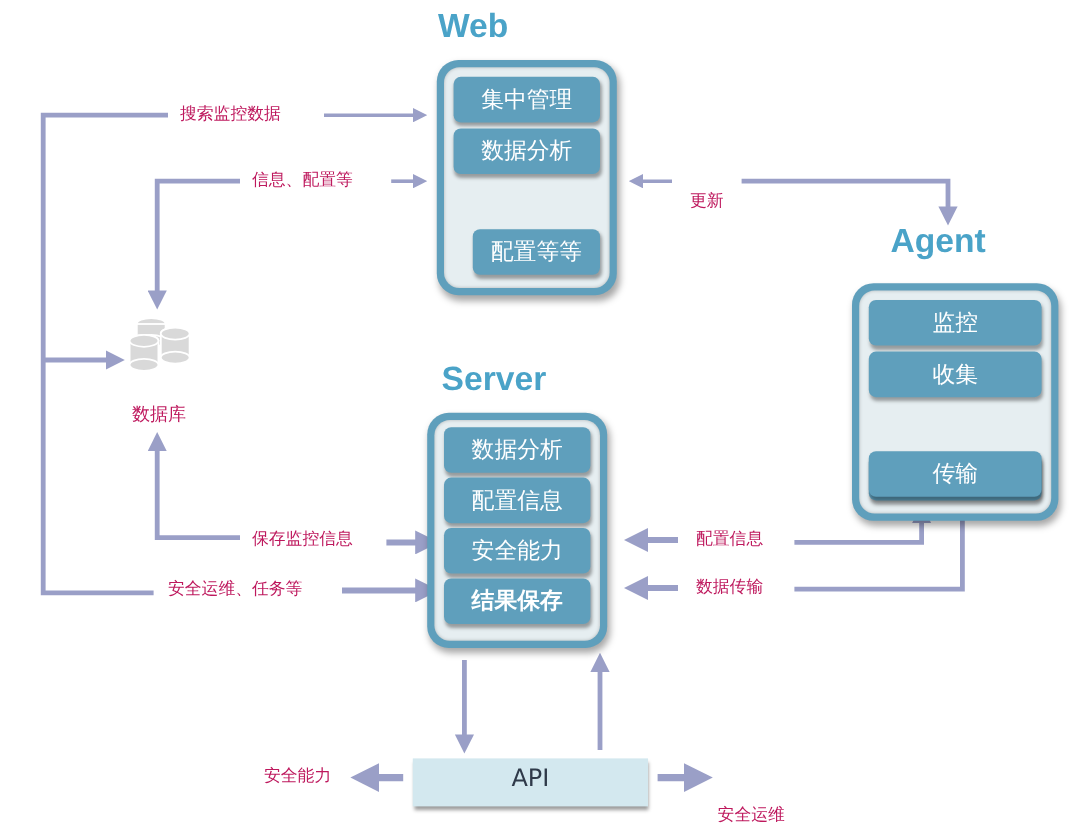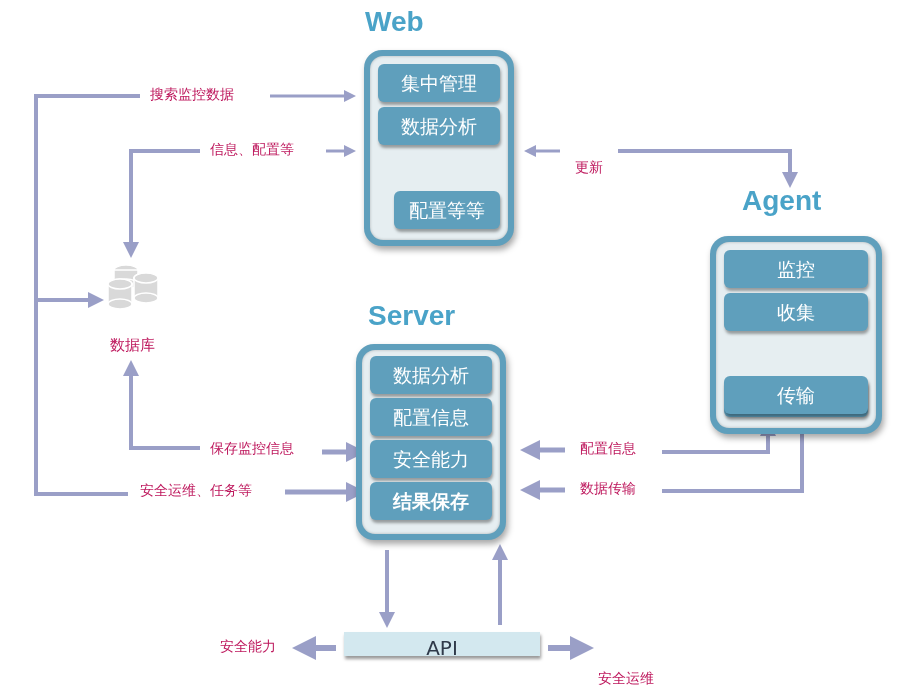--- a/index.html
+++ b/index.html
@@ -2,21 +2,21 @@
 <html><head>
 <meta charset="utf-8">
 <style>
   html, body { margin:0; padding:0; background:#ffffff; }
   body { width:900px; height:687px; position:relative; overflow:hidden; font-family:"DejaVu Sans", sans-serif; }
   .title { position:absolute; color:#4aa3c8; font-family:"Liberation Sans", sans-serif; font-weight:bold; font-size:28px; text-align:left; }
   .panel { position:absolute; background:#5f9fbc; border-radius:18px; box-shadow: 2px 4px 6px rgba(0,0,0,0.35); }
   .panel-inner { position:absolute; left:6px; right:6px; top:6px; bottom:6px; border-radius:13px; background:#e6eef1; box-shadow: inset 0 0 3px rgba(0,0,0,0.25); }
   .module { position:absolute; left:14px; right:14px; height:38px; background:#5f9fbc; border-radius:6px; color:#fff; font-size:19px; line-height:38px; text-align:center; box-shadow: 1px 3px 3px rgba(0,0,0,0.35); }
   .label { position:absolute; color:#be185d; font-size:14px; white-space:nowrap; }
-  .api-box { position:absolute; left:344px; top:632px; width:196px; height:24px; background:#d3e8ef; color:#2f3a4a; font-size:20px; line-height:32px; text-align:center; box-shadow: 1px 3px 3px rgba(0,0,0,0.4); }
+  .api-box { position:absolute; left:344px; top:632px; width:196px; height:40px; background:#d3e8ef; color:#2f3a4a; font-size:20px; line-height:32px; text-align:center; box-shadow: 1px 3px 3px rgba(0,0,0,0.4); }
   svg.arrows { position:absolute; left:0; top:0; }
   .db-icon { position:absolute; left:104px; top:262px; width:60px; height:48px; }
 </style>
 </head>
 <body>
 
 <svg class="arrows" width="900" height="687">
   <defs>
     <marker id="ah" markerWidth="4" markerHeight="4" refX="2" refY="2" orient="auto" markerUnits="strokeWidth">
       <path d="M0,0 L4,2 L0,4 Z" fill="#9a9fc7"></path>

